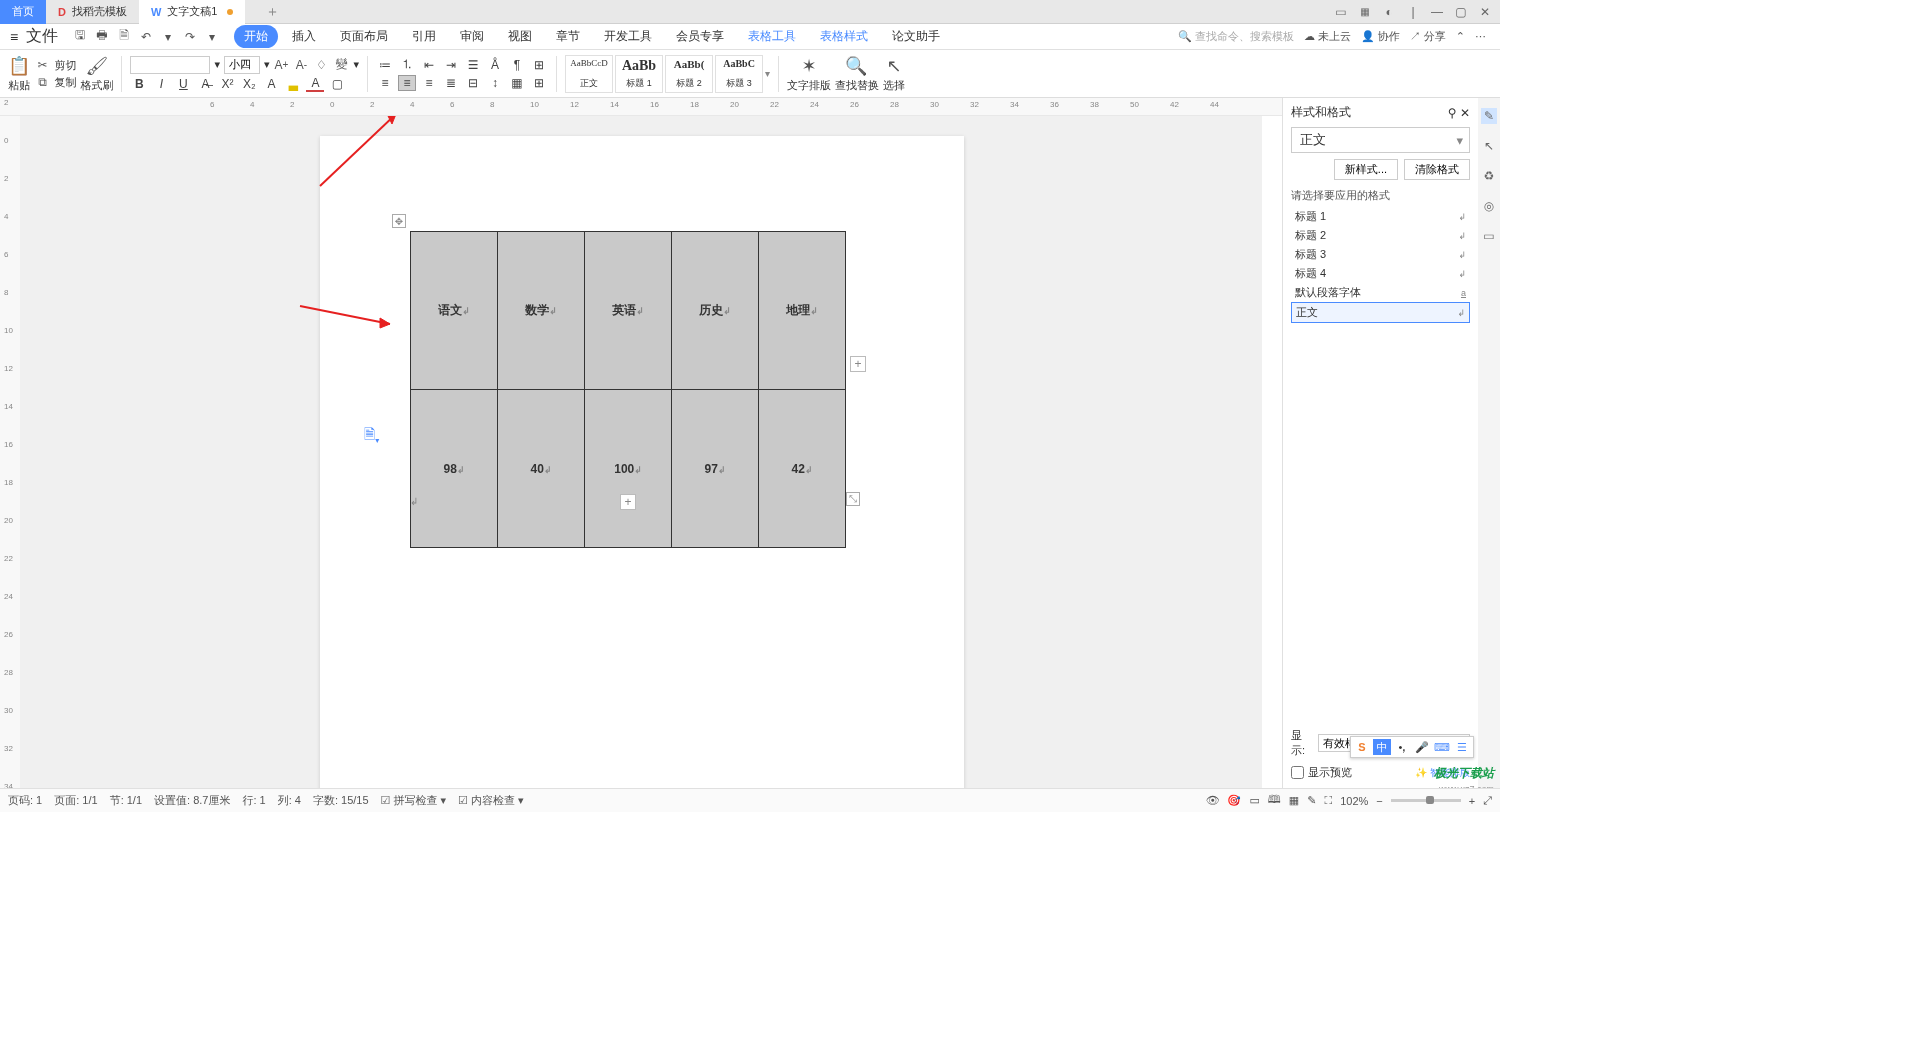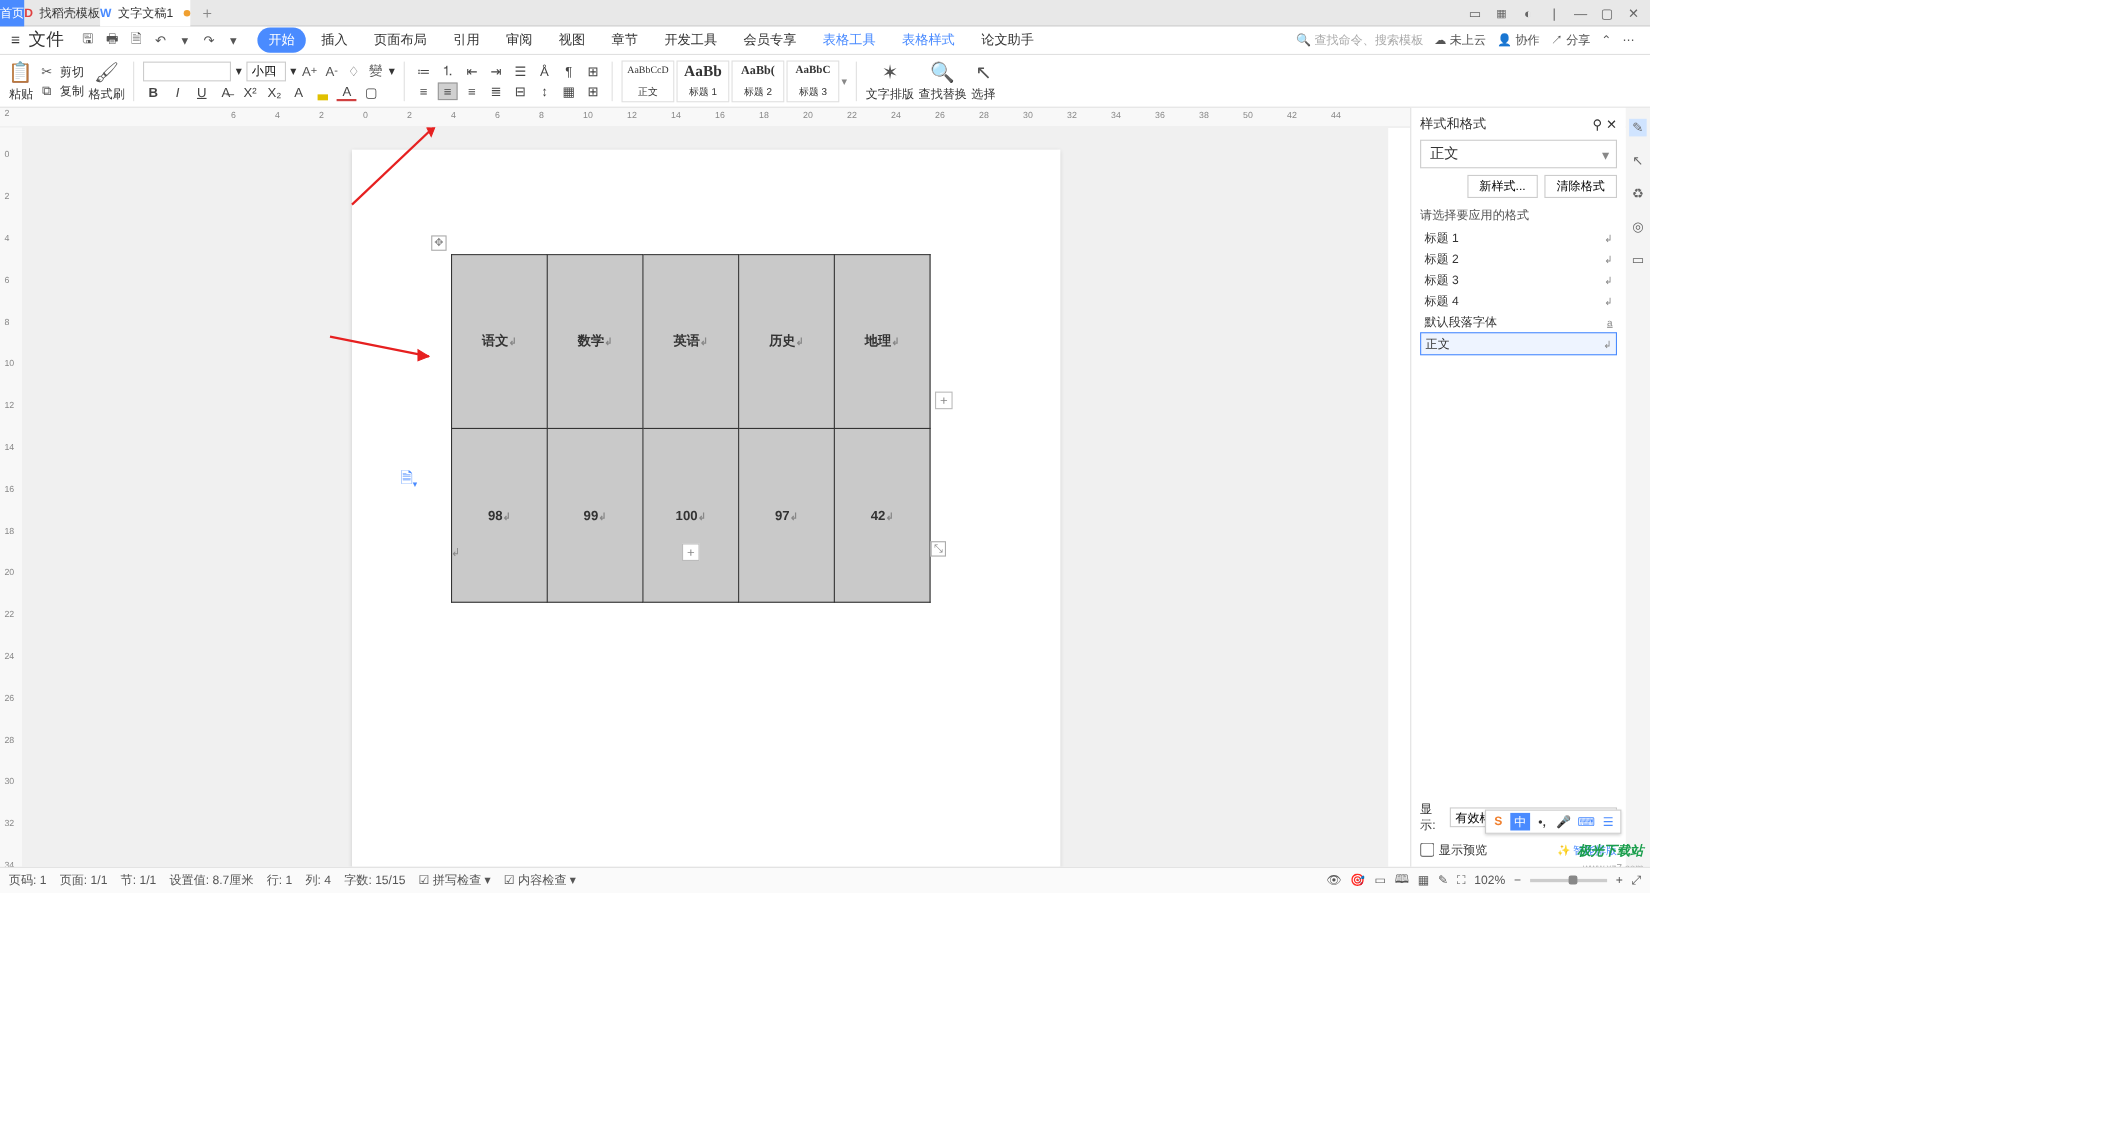--- a/index.html
+++ b/index.html
@@ -1,20 +1,20 @@
 <!DOCTYPE html>
 <html><head>
 <meta charset="utf-8">
 <style>
 * { box-sizing: border-box; margin: 0; padding: 0; font-family: "Microsoft YaHei", sans-serif; }
 body { background: #fff; font-size: 12px; color: #333; overflow: hidden; width: 1500px; height: 812px; position: relative; }
 
 
 .titlebar { height: 24px; background: #e8e8e8; display: flex; align-items: center; border-bottom: 1px solid #d0d0d0; }
-.tab { height: 24px; padding: 0 0; display: flex; align-items: center; gap: 6px; font-size: 11px; cursor: pointer; position: relative; }
+.tab { height: 24px; padding: 0 12px; display: flex; align-items: center; gap: 6px; font-size: 11px; cursor: pointer; position: relative; }
 .tab.home { background: #4a8bff; color: #fff; }
 .tab.active { background: #fff; }
 .tab .dot { width: 6px; height: 6px; border-radius: 50%; background: #f0a030; margin-left: 4px; }
 .tab .plus { font-size: 14px; color: #888; padding: 0 8px; }
 .win-ctrl { margin-left: auto; display: flex; align-items: center; gap: 2px; padding-right: 4px; }
 .win-ctrl span { width: 22px; height: 18px; display: flex; align-items: center; justify-content: center; color: #666; font-size: 12px; }
 .win-ctrl .grid-icon { font-size: 10px; }
 
 
 .menubar { height: 26px; display: flex; align-items: center; padding: 0 4px; border-bottom: 1px solid #e0e0e0; gap: 2px; }
@@ -340,21 +340,21 @@
       <tbody>
           <tr>
         <td><span>语文</span><span class="para-mark"></span></td>
         <td><span>数学</span><span class="para-mark"></span></td>
         <td><span>英语</span><span class="para-mark"></span></td>
         <td><span>历史</span><span class="para-mark"></span></td>
         <td><span>地理</span><span class="para-mark"></span></td>
       </tr>
       <tr>
         <td><span>98</span><span class="para-mark"></span></td>
-        <td><span>99</span><span class="para-mark"></span></td>
+        <td><span>40</span><span class="para-mark"></span></td>
         <td><span>100</span><span class="para-mark"></span></td>
         <td><span>97</span><span class="para-mark"></span></td>
         <td><span>42</span><span class="para-mark"></span></td>
       </tr>
     </tbody>
       </table>
     <div class="add-btn" style="left:530px; top:220px">+</div>
     <div class="add-btn" style="left:300px; top:358px">+</div>
     <div class="sel-handle" style="left:526px; top:356px">⤡</div>
     <span style="position:absolute;left:90px;top:360px;font-size:10px;color:#888">↲</span>

